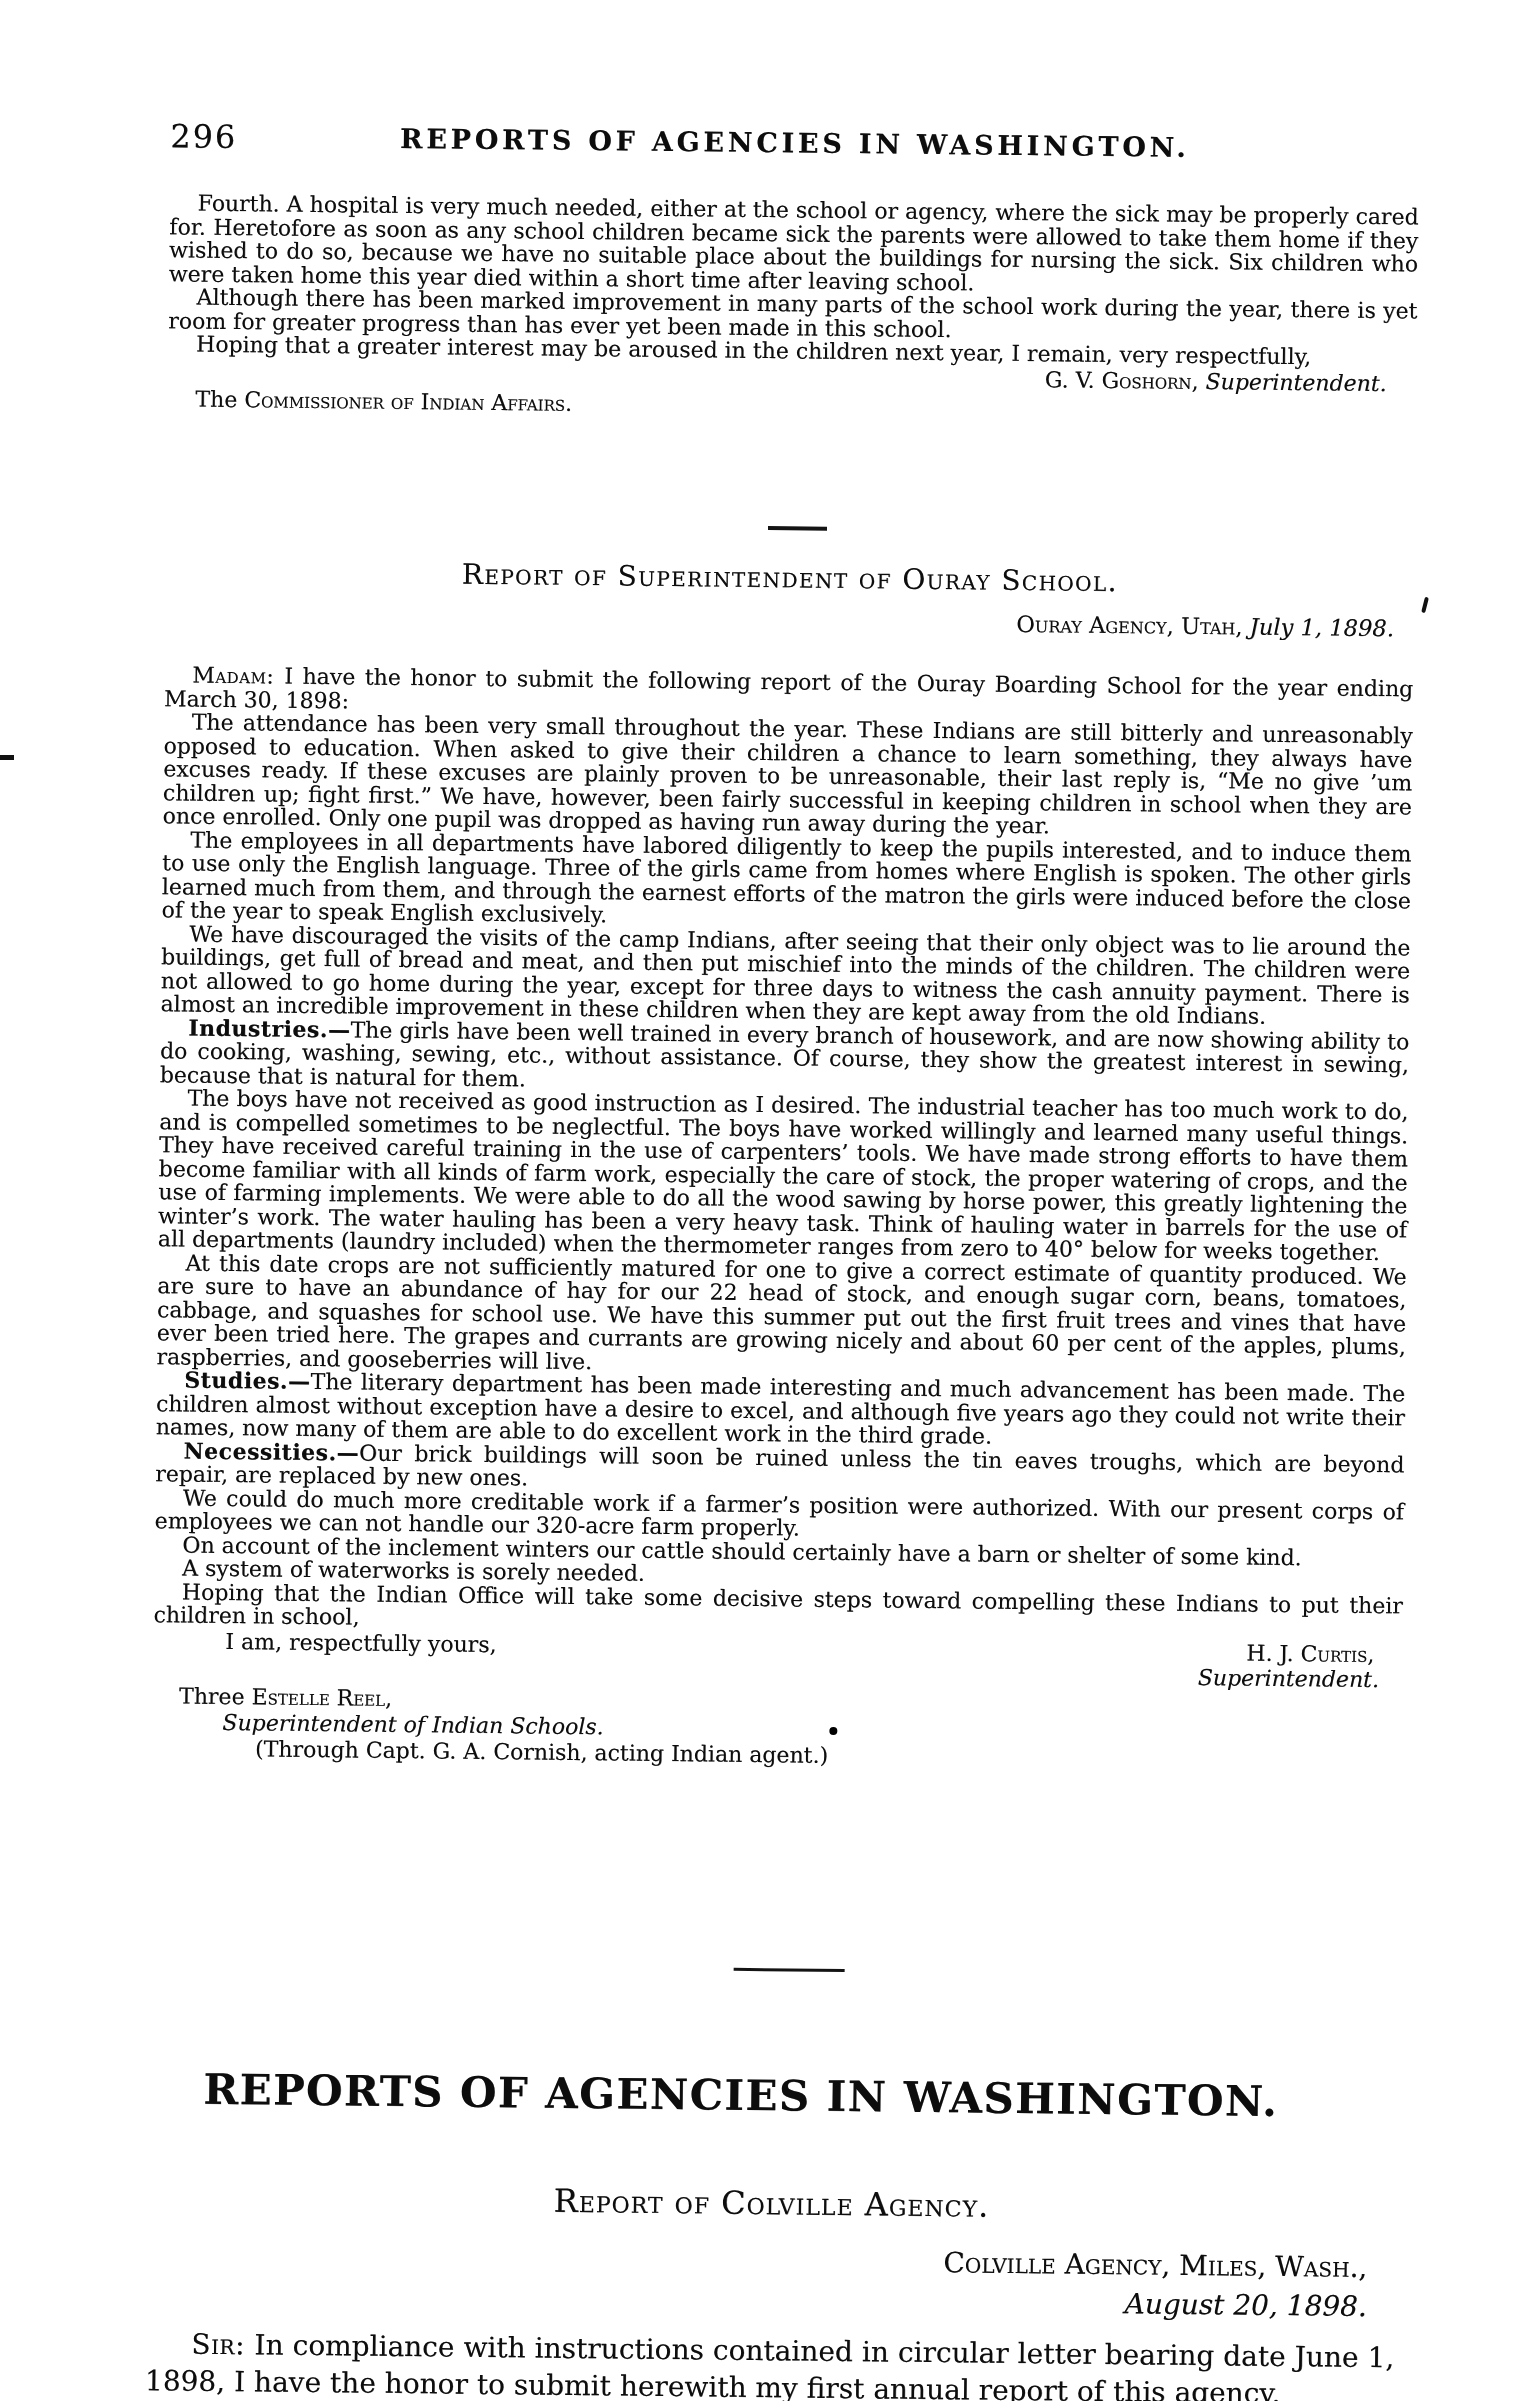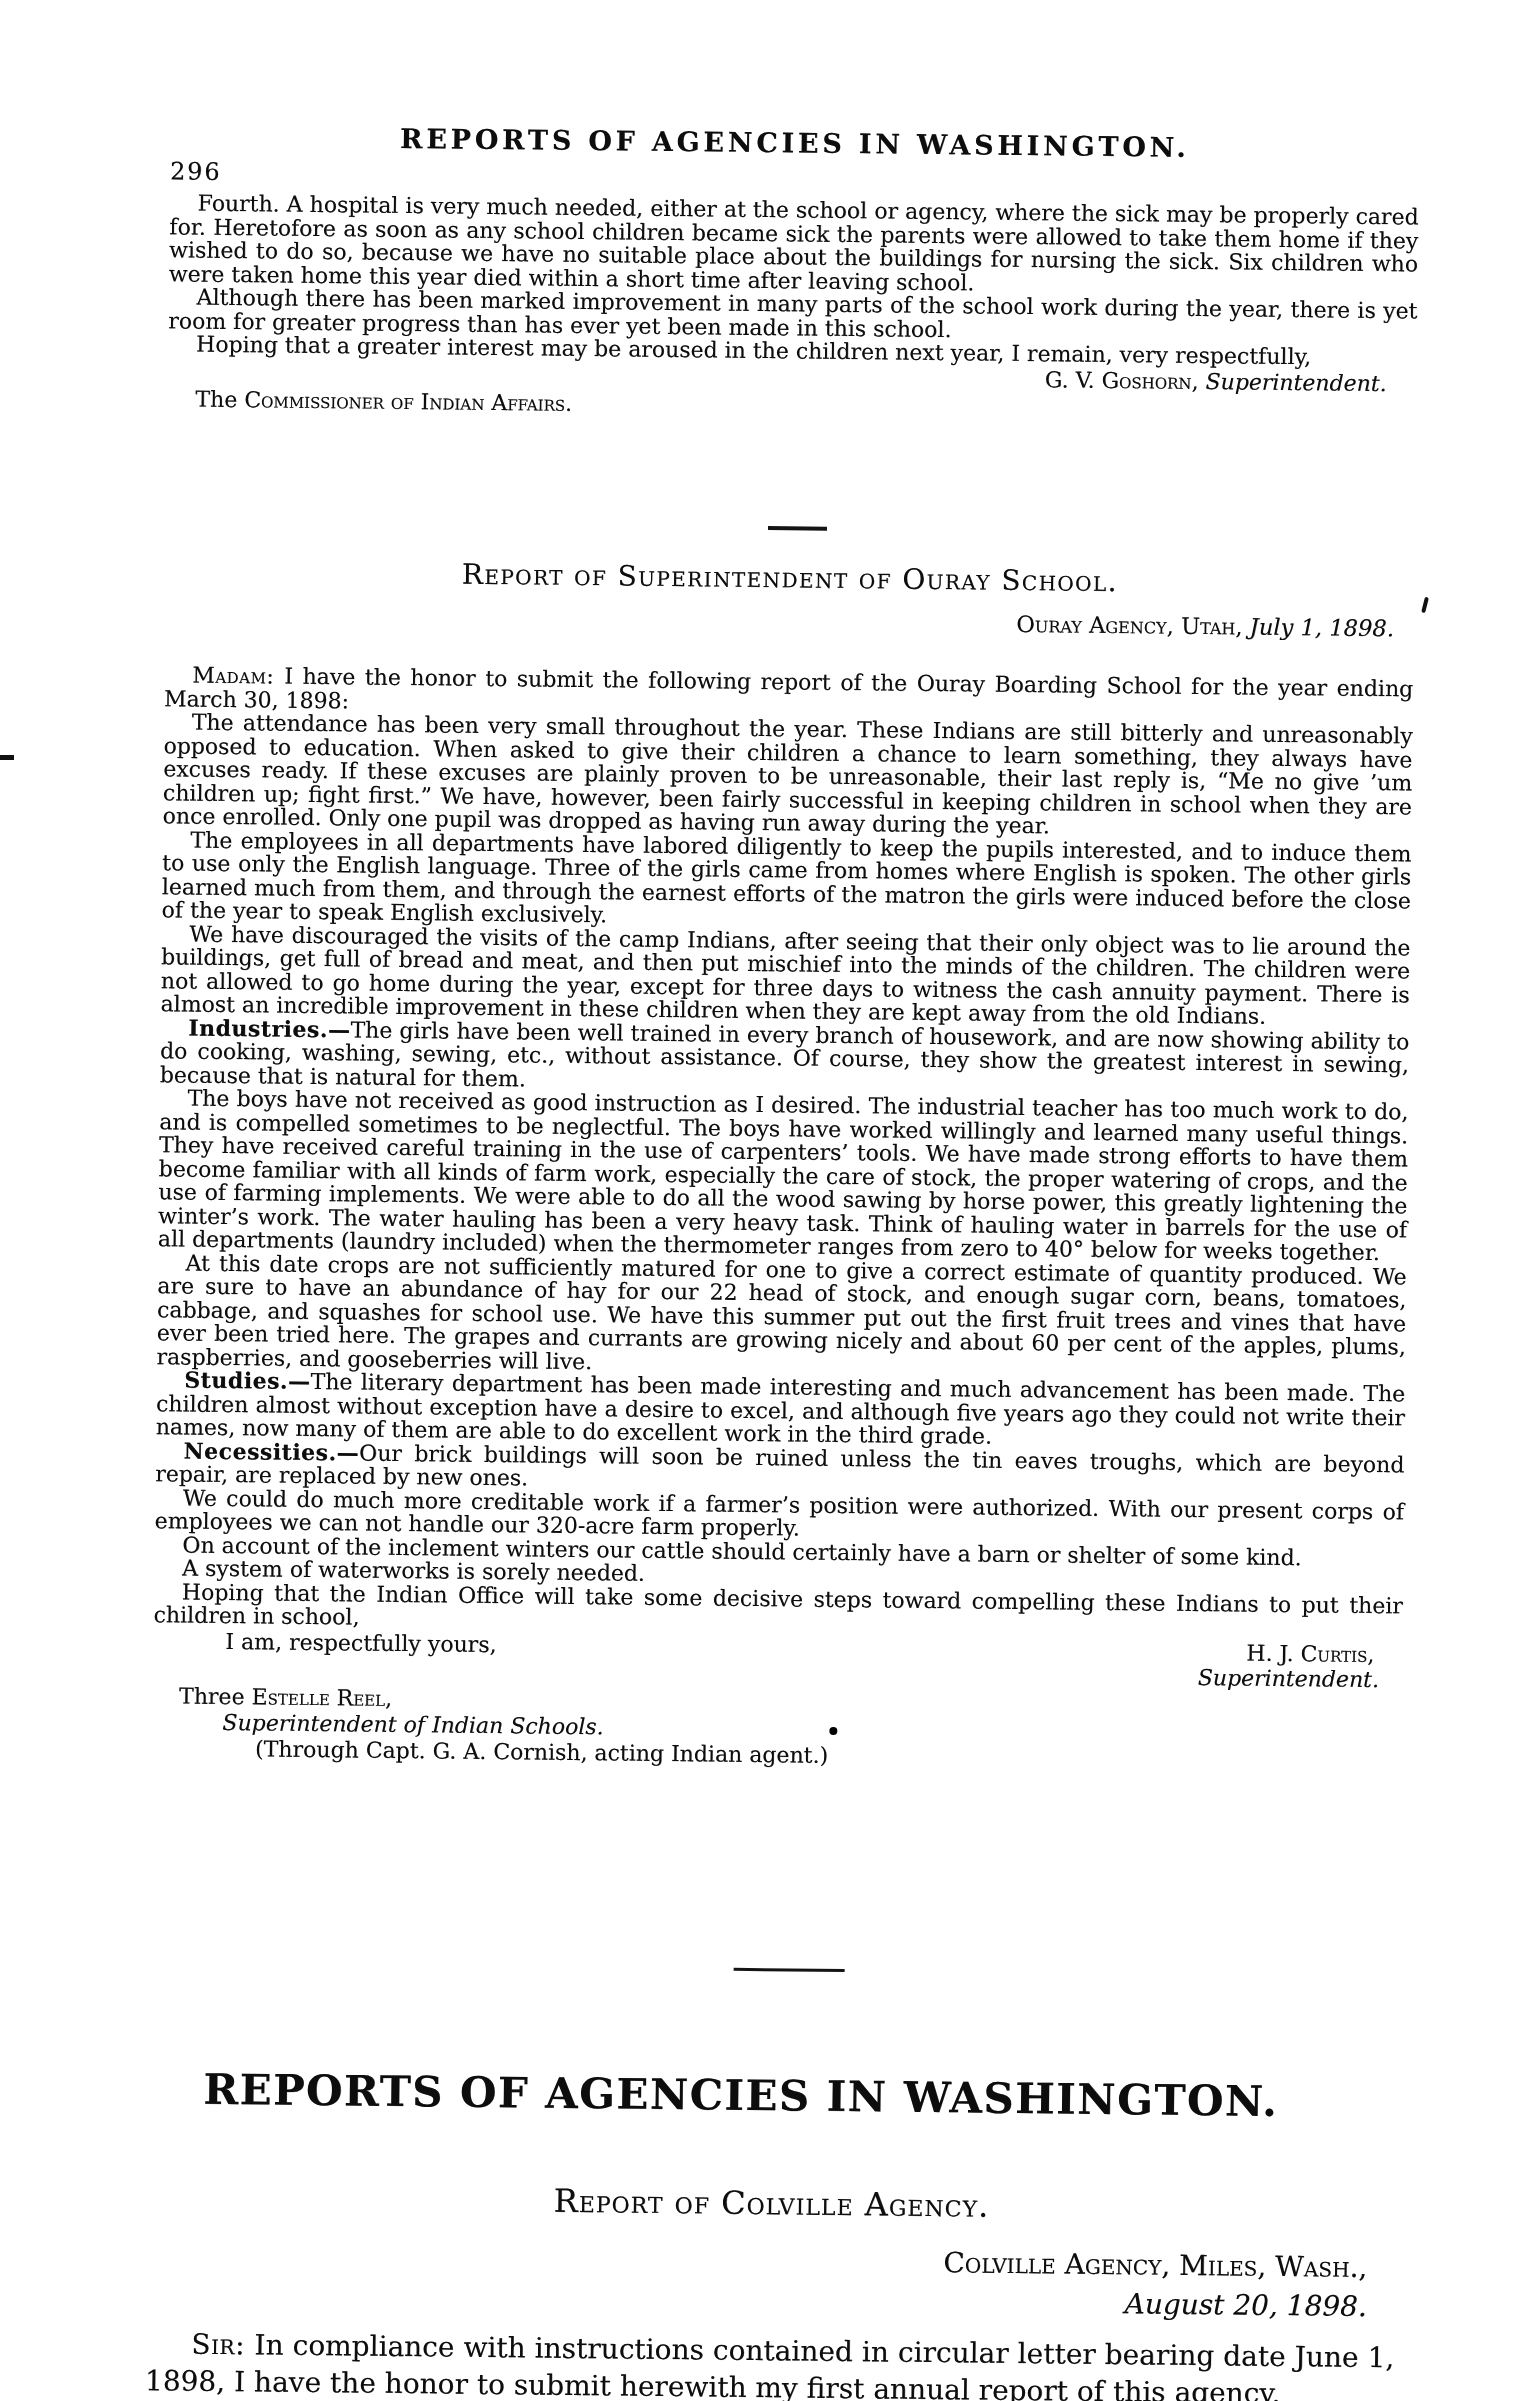--- a/index.html
+++ b/index.html
@@ -17,21 +17,21 @@
     inset: 0;
     transform: rotate(0.65deg);
     transform-origin: 759px 528px;
     text-shadow: 0.3px 0.1px 0 rgba(10,10,10,0.45);
   }
   .sc { font-variant: small-caps; }
   .it { font-style: italic; }
   .bold { font-weight: bold; }
 
   .header { position: absolute; top: 124px; left: 166px; width: 1249px; height: 43px; }
-  .page-num { position: absolute; left: 0; top: 0; font-size: 24px; letter-spacing: 1.9px; margin-top: 40px; }
+  .page-num { position: absolute; left: 0; top: 0; font-size: 32px; letter-spacing: 1.9px; }
   .running-title {
     position: absolute; left: 0; right: 0; top: 2.9px;
     text-align: center; font-size: 27px; font-weight: bold; letter-spacing: 3.8px;
   }
 
   .flow { position: absolute; left: 166px; width: 1249px; text-align: justify; }
   .flow1 { top: 198px; }
   .flow-ouray { top: 670px; }
 
   p.body { margin: 0; font-size: 22px; line-height: 23.5px; text-indent: 28px; }

